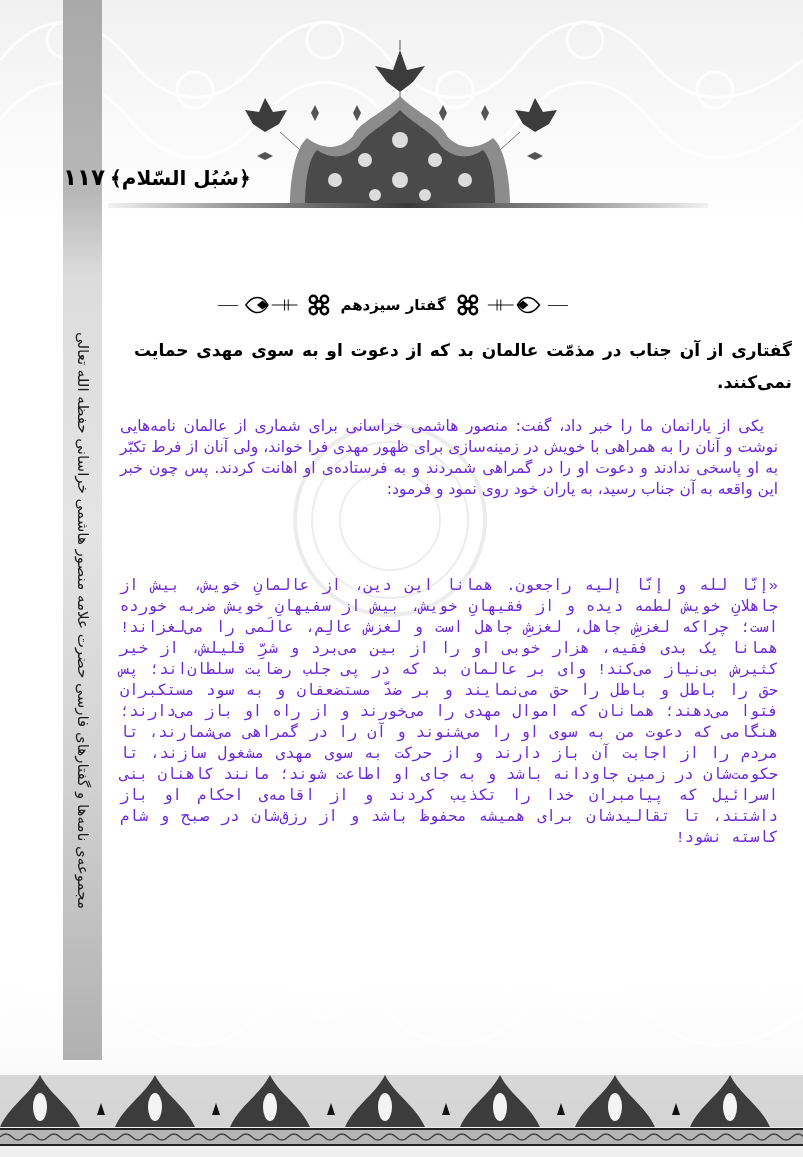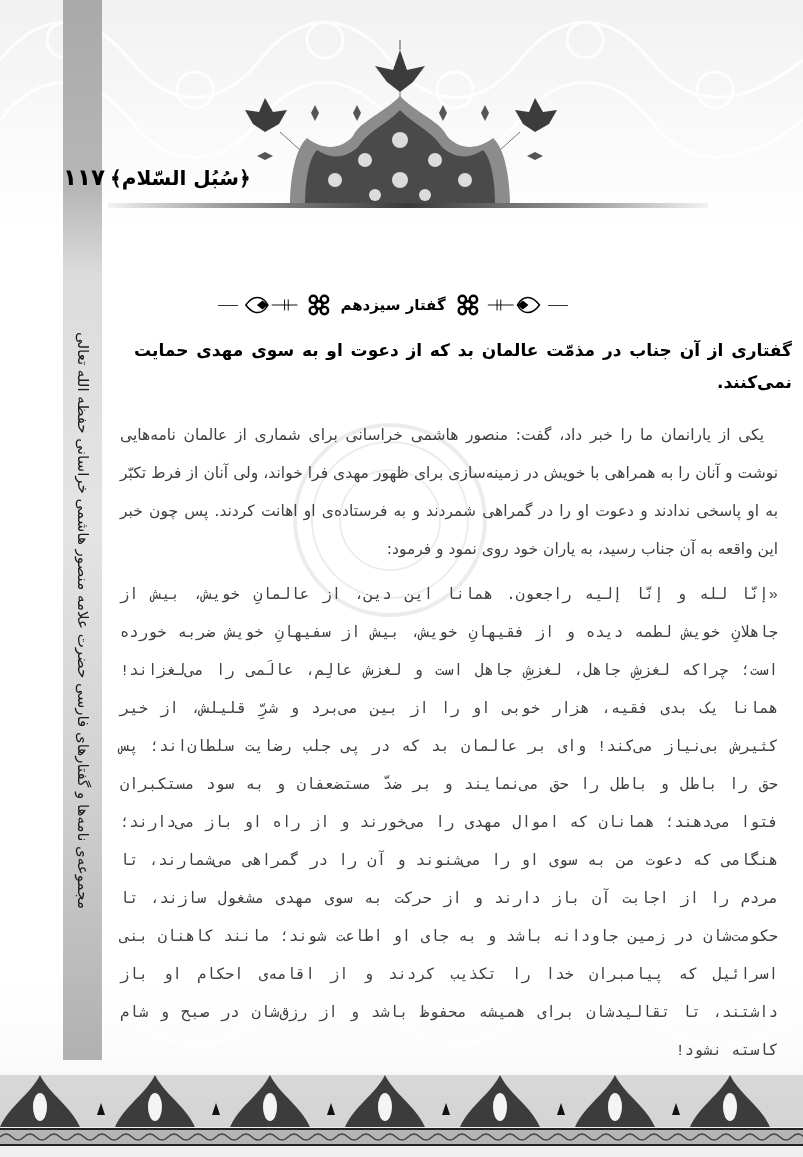--- a/index.html
+++ b/index.html
@@ -68,21 +68,21 @@
   .headline {
     position: absolute; left: 120px; top: 320px; width: 658px; direction: rtl;
     text-align: justify; text-align-last: right;
     font-weight: bold; font-size: 17px; line-height: 32px; color: #000;
     font-family: "DejaVu Sans", sans-serif; margin: 14px;
   }
 
   .paragraph {
     position: absolute; left: 120px; width: 658px; direction: rtl; margin: 0;
     text-align: justify; text-align-last: right;
-    font-size: 15.5px; line-height: 38px; color: #404040;
+    font-size: 15.5px; line-height: 21px; color: #6d28d9;
     font-family: "DejaVu Sans", sans-serif;
   }
   .para-1 { top: 416px; text-indent: 14px; }
   .para-2 { top: 576px; font-family: Liberation Mono, monospace; }
 
   
   .seal { position: absolute; left: 290px; top: 420px; width: 200px; height: 200px; opacity: 0.07; }
 
   
   .footer-band { position: absolute; left: 0; top: 1075px; width: 803px; height: 80px; }

